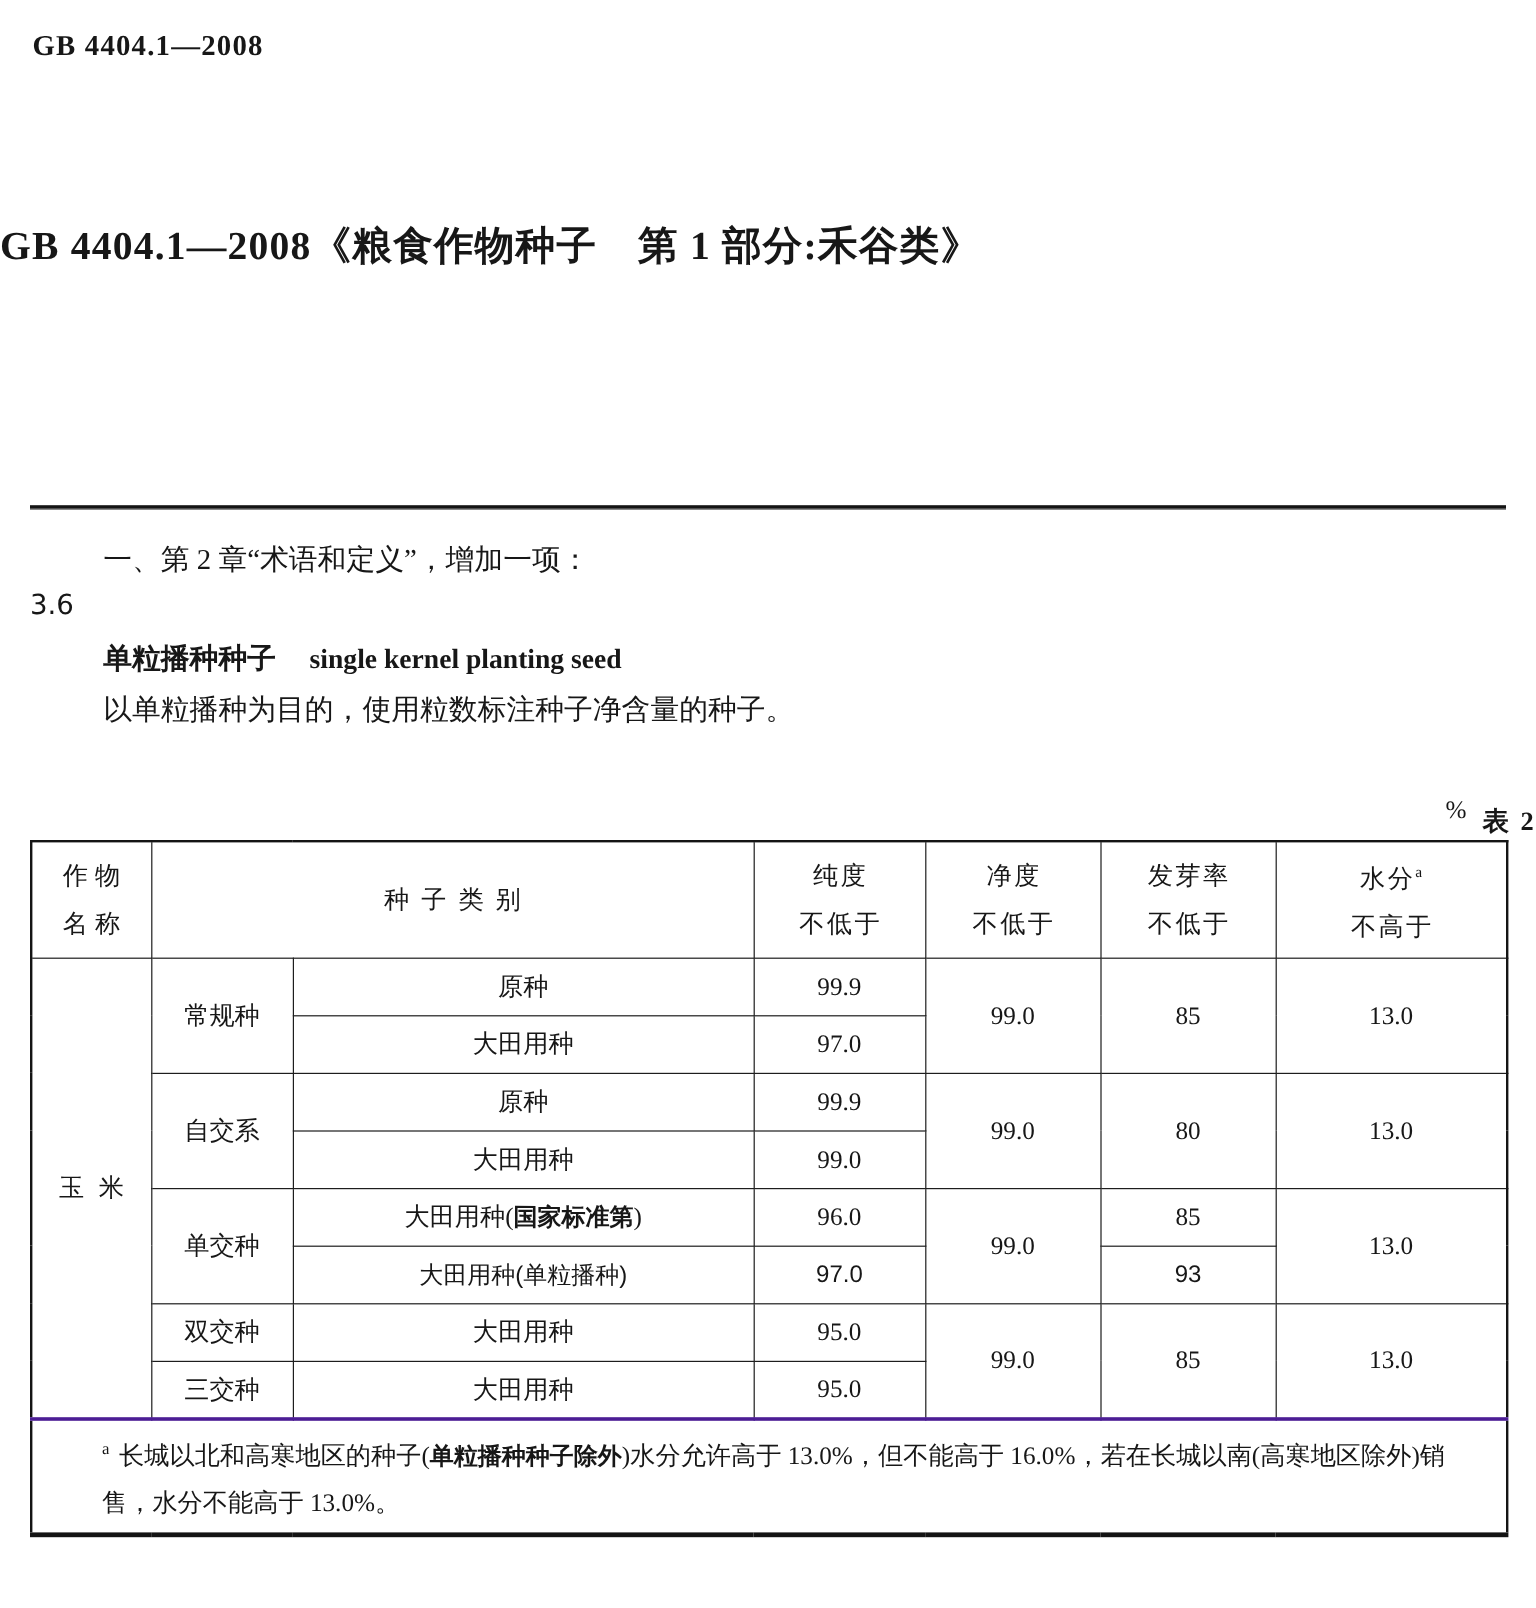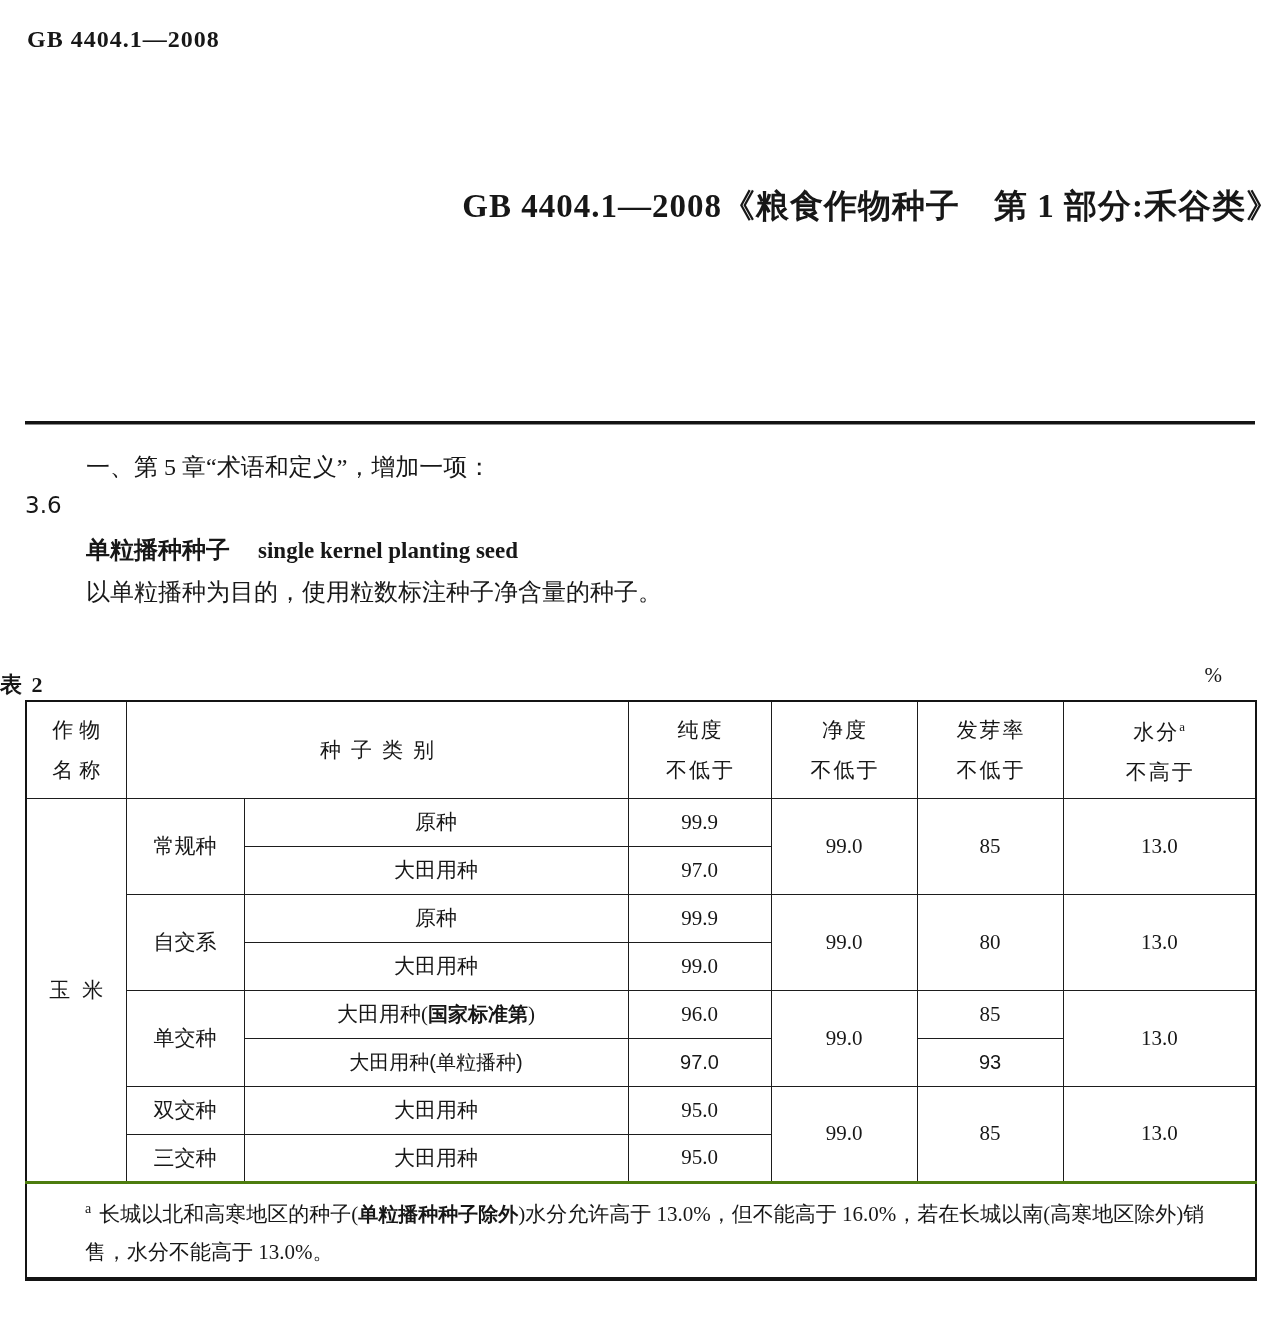--- a/index.html
+++ b/index.html
@@ -9,37 +9,37 @@
     background:#ffffff; color:#171717;
     font-family:"Liberation Serif","DejaVu Serif",serif;
     overflow:hidden;
   }
   .doc-code {
     position:absolute; left:27px; top:26px;
     font-size:24px; font-weight:bold; letter-spacing:1px;
   }
   .title-block {
     position:absolute; left:0; top:178px; width:100%;
-    text-align:right; font-weight:bold; font-size:33px; line-height:56px;
+    text-align:left; font-weight:bold; font-size:33px; line-height:56px;
     letter-spacing:1px;
   }
   .rule {
     position:absolute; left:25px; top:421px; width:1230px; height:2px;
     border-top:3px solid #141414; border-bottom:1px solid #8a8a8a;
   }
   .bodyline { position:absolute; font-size:24px; line-height:30px; white-space:nowrap; }
   .p1 { left:86px; top:452px; }
   .clause { left:25px; top:490px; font-family:"DejaVu Sans","Liberation Sans",sans-serif; font-size:23px; }
   .term { left:86px; top:535px; }
   .term .cn { font-family:"Liberation Sans","DejaVu Sans",sans-serif; font-weight:bold; font-size:24px; }
   .term .en { font-weight:bold; font-size:23px; margin-left:28px; }
   .def { left:86px; top:577px; }
   .p2 { left:86px; top:620px; }
   .tcap {
-    position:absolute; left:0; top:670px; width:100%; text-align:left;
+    position:absolute; left:0; top:670px; width:100%; text-align:right;
     font-size:22px; font-weight:bold; letter-spacing:2px;
   }
   .tunit { position:absolute; right:58px; top:663px; font-size:21px; }
 
   table.qtable {
     position:absolute; left:25px; top:700px; width:1230px;
     border-collapse:collapse; table-layout:fixed;
     border:2px solid #141414; border-bottom-width:4px;
     font-size:21px;
   }
@@ -53,40 +53,40 @@
   .hline { line-height:40px; }
   .sp6  { letter-spacing:6px;  text-indent:6px; }
   .sp10 { letter-spacing:10px; text-indent:10px; }
   .sp12 { letter-spacing:12px; text-indent:12px; }
   .sp2  { letter-spacing:2px;  text-indent:2px; }
   .hei {
     font-family:"Liberation Sans","DejaVu Sans",sans-serif;
     font-weight:bold; font-size:20px;
   }
   td.fnote {
-    border-top:3px solid #4d7c0f; text-align:left;
+    border-top:3px solid #4c1d95; text-align:left;
     padding:6px 50px 6px 58px; line-height:38px; font-size:21px;
   }
   .fnote sup { font-size:14px; margin-right:8px; }
   sup.hdr-sup { font-size:13px; }
 </style>
 </head>
 <body>
 
 <div class="page">
 
   <div class="doc-code">GB 4404.1—2008</div>
 
   <div class="title-block">
     <div>GB 4404.1—2008《粮食作物种子　第 1 部分:禾谷类》</div>
   </div>
 
   <div class="rule"></div>
 
-  <div class="bodyline p1">一、第 5 章“术语和定义”，增加一项：</div>
+  <div class="bodyline p1">一、第 2 章“术语和定义”，增加一项：</div>
   <div class="bodyline clause">3.6</div>
 
   <div class="bodyline def">以单粒播种为目的，使用粒数标注种子净含量的种子。</div>
 
   <div class="bodyline term">
     <span class="cn">单粒播种种子</span><span class="en">single kernel planting seed</span>
   </div>
 
   <div class="tcap">表 2</div>
   <div class="tunit">%</div>

